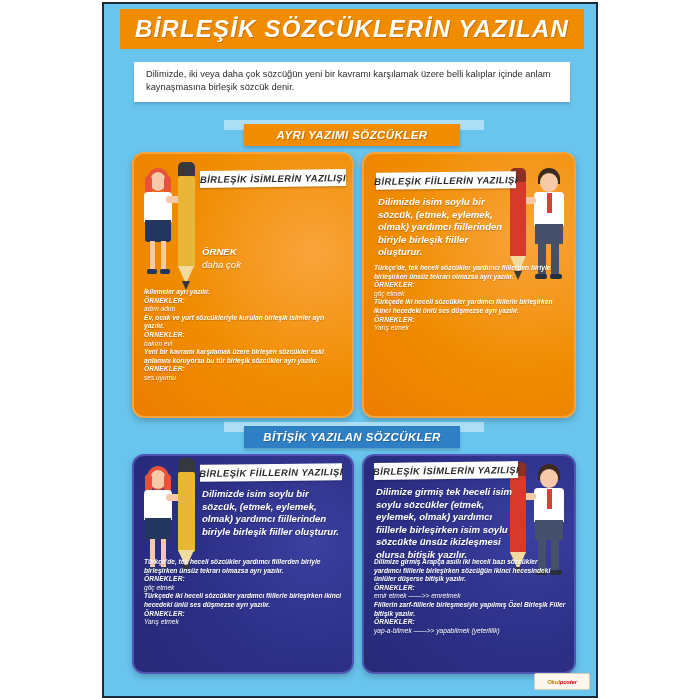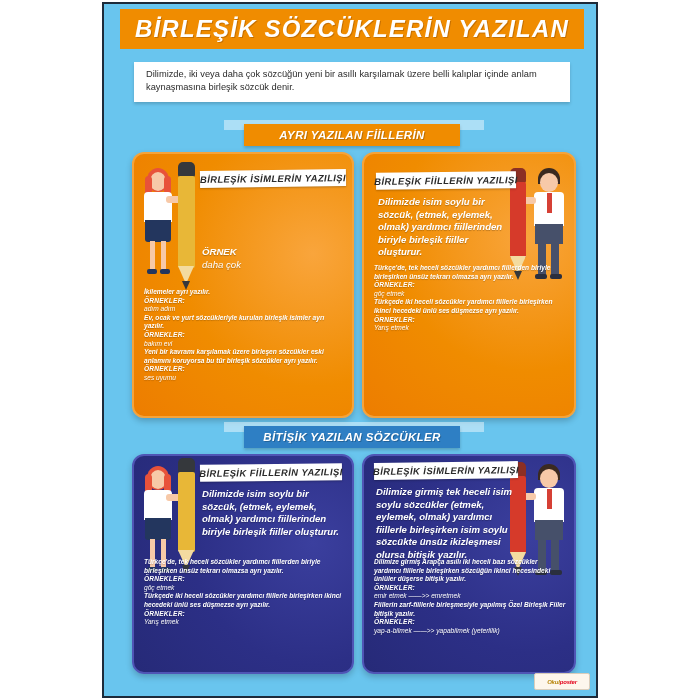--- a/index.html
+++ b/index.html
@@ -117,26 +117,26 @@
 </head>
 <body>
 
 <div class="poster">
 
   <div class="title-bar">
     <span class="txt">BİRLEŞİK SÖZCÜKLERİN YAZILAN</span>
   </div>
 
   <div class="intro">
-    <div class="txt">Dilimizde, iki veya daha çok sözcüğün yeni bir asıllı karşılamak üzere belli kalıplar içinde anlam kaynaşmasına birleşik sözcük denir.</div>
+    <div class="txt">Dilimizde, iki veya daha çok sözcüğün yeni bir kavramı karşılamak üzere belli kalıplar içinde anlam kaynaşmasına birleşik sözcük denir.</div>
   </div>
 
   <div class="ribbon-wing" style="left:120px;top:116px;width:260px;"></div>
   <div class="ribbon orange">
-    <span class="txt">AYRI YAZILAN FİİLLERİN</span>
+    <span class="txt">AYRI YAZIMI SÖZCÜKLER</span>
   </div>
 
   <div class="card c1">
 
     <div class="person" style="left:4px;top:14px;width:42px;height:110px;">
       <div class="ph" style="left:9px;top:0;width:22px;height:24px;background:#e8523a;"></div>
       <div class="ph" style="left:12px;top:4px;width:16px;height:19px;background:#f7c9a8;"></div>
       <div class="pb" style="left:7px;top:8px;width:7px;height:20px;background:#e8523a;border-radius:4px;"></div>
       <div class="pb" style="left:26px;top:8px;width:7px;height:20px;background:#e8523a;border-radius:4px;"></div>
       <div class="pb" style="left:6px;top:24px;width:28px;height:30px;background:#ffffff;border-radius:4px 4px 0 0;"></div>

